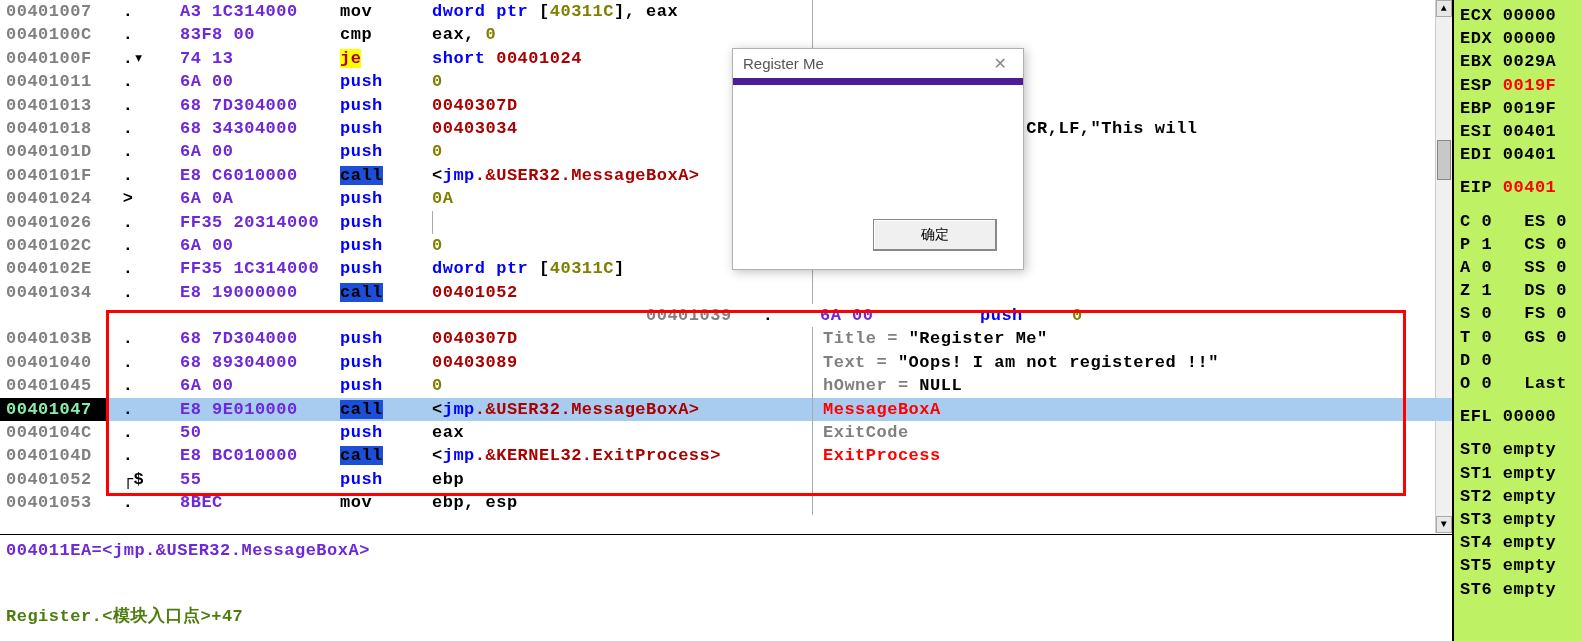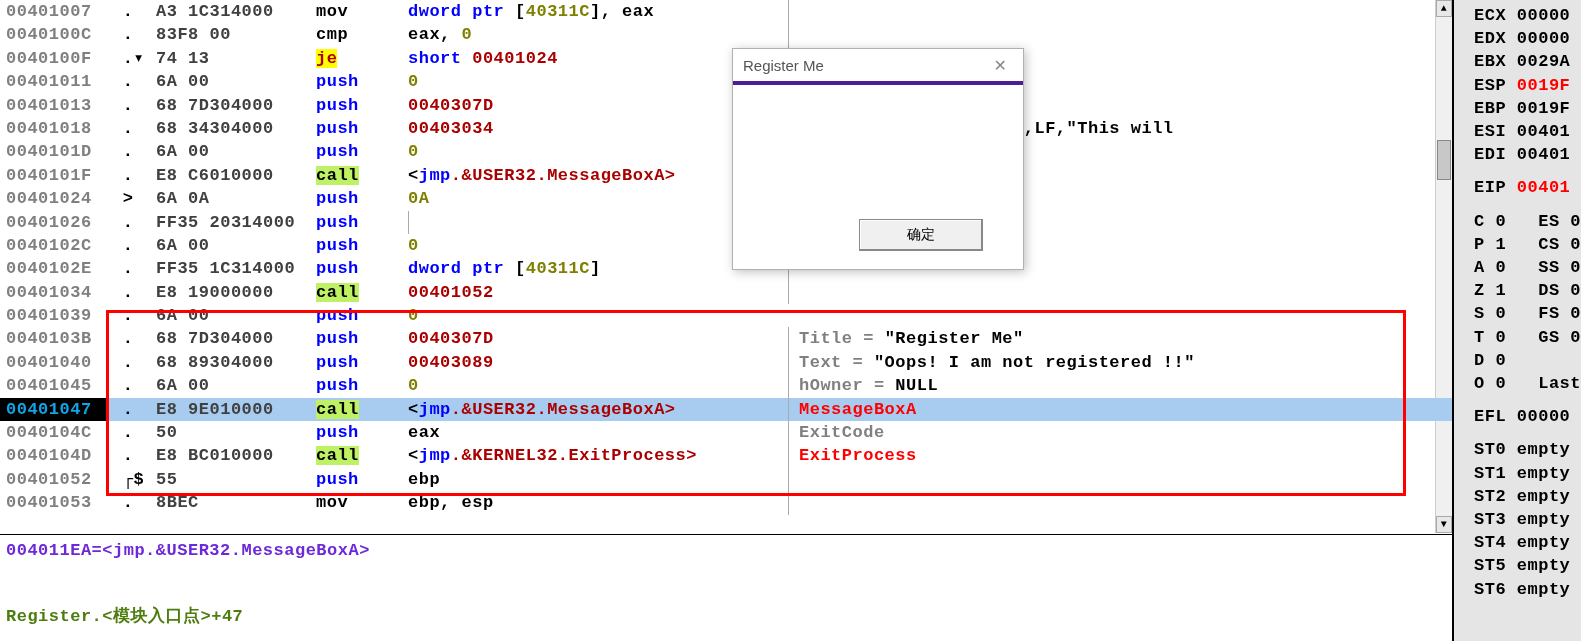--- a/index.html
+++ b/index.html
@@ -32,59 +32,61 @@
     position: relative;
     border-bottom: 1px solid #000;
   }
   .row {
     display: flex;
     height: 23.4px;
     line-height: 23px;
     white-space: pre;
     position: relative;
     z-index: 1;
+    justify-content: flex-end;
   }
   .row.selected {
     background: #a8ccf0;
   }
   .col-addr {
     flex: 0 0 108px;
     color: #808080;
     padding-left: 6px;
   }
   .col-addr.sel {
     background: #000000;
-    color: #0ea5e9;
+    color: #86efac;
   }
   .col-mark {
     flex: 0 0 48px;
     color: #000000;
     text-align: left;
     padding-left: 4px;
   }
   .col-bytes {
     flex: 0 0 160px;
-    color: #404040;
+    color: #6d28d9;
+    margin-left: 24px;
   }
   .col-mnem {
     flex: 0 0 92px;
     color: #000000;
   }
   .col-ops {
     flex: 0 0 380px;
     color: #000000;
   }
   .col-cmt {
     flex: 1;
     color: #808080;
     border-left: 1px solid #aaa;
     padding-left: 10px;
     position: relative;
   }
-  .cyan { background: #bef264; }
+  .cyan { background: #1d4ed8; }
   .yellow { background: #ffff00; color: #aa0000; }
   .blue { color: #0000ff; }
   .dkred { color: #aa0000; }
   .olive { color: #808000; }
   .red { color: #ff0000; margin-top: 12px; }
   .black { color: #000000; }
   .gray { color: #808080; }
 
   .red-box {
     position: absolute;
@@ -101,22 +103,22 @@
     height: 106px;
     background: #fff;
     padding: 4px 6px;
     line-height: 24px;
   }
   .status-area .l1 { color: #6d28d9; white-space: pre; }
   .status-area .l2 { color: #4d7c0f; margin-top: 42px; }
 
   .reg-pane {
     flex: 0 0 127px;
-    background: #e5e5e5;
-    padding: 4px 0 0 20px;
+    background: #bef264;
+    padding: 4px 0 0 6px;
     line-height: 23.2px;
     color: #000;
     white-space: pre;
     overflow: hidden;
   }
   .reg-pane .val { color: #000000; }
   .reg-pane .valred { color: #ff0000; }
 
   .vscroll {
     position: absolute;
@@ -154,37 +156,37 @@
     z-index: 5;
     letter-spacing: 0;
   }
   .msgbox .titlebar {
     height: 36px;
     display: flex;
     align-items: center;
     padding: 0 10px;
     font-size: 15px;
     color: #555;
-    border-bottom: 4px solid #4c1d95;
+    border-bottom: 7px solid #4c1d95;
     justify-content: space-between;
   }
   .msgbox .closebtn {
     font-size: 16px;
     color: #888;
     padding: 0 6px;
   }
   .msgbox .body {
     padding: 28px 20px;
     font-size: 14px;
     color: #222;
   }
   .msgbox .btnbar {
     position: absolute;
     bottom: 18px;
-    right: 40px;
+    right: 26px;
   }
   .msgbox .okbtn {
     width: 124px;
     height: 32px;
     background: #f0f0f0;
     border: 1px solid #888;
     box-shadow: inset -1px -1px 0 #888, inset 1px 1px 0 #fff;
     font-size: 14px;
   }
 </style>

